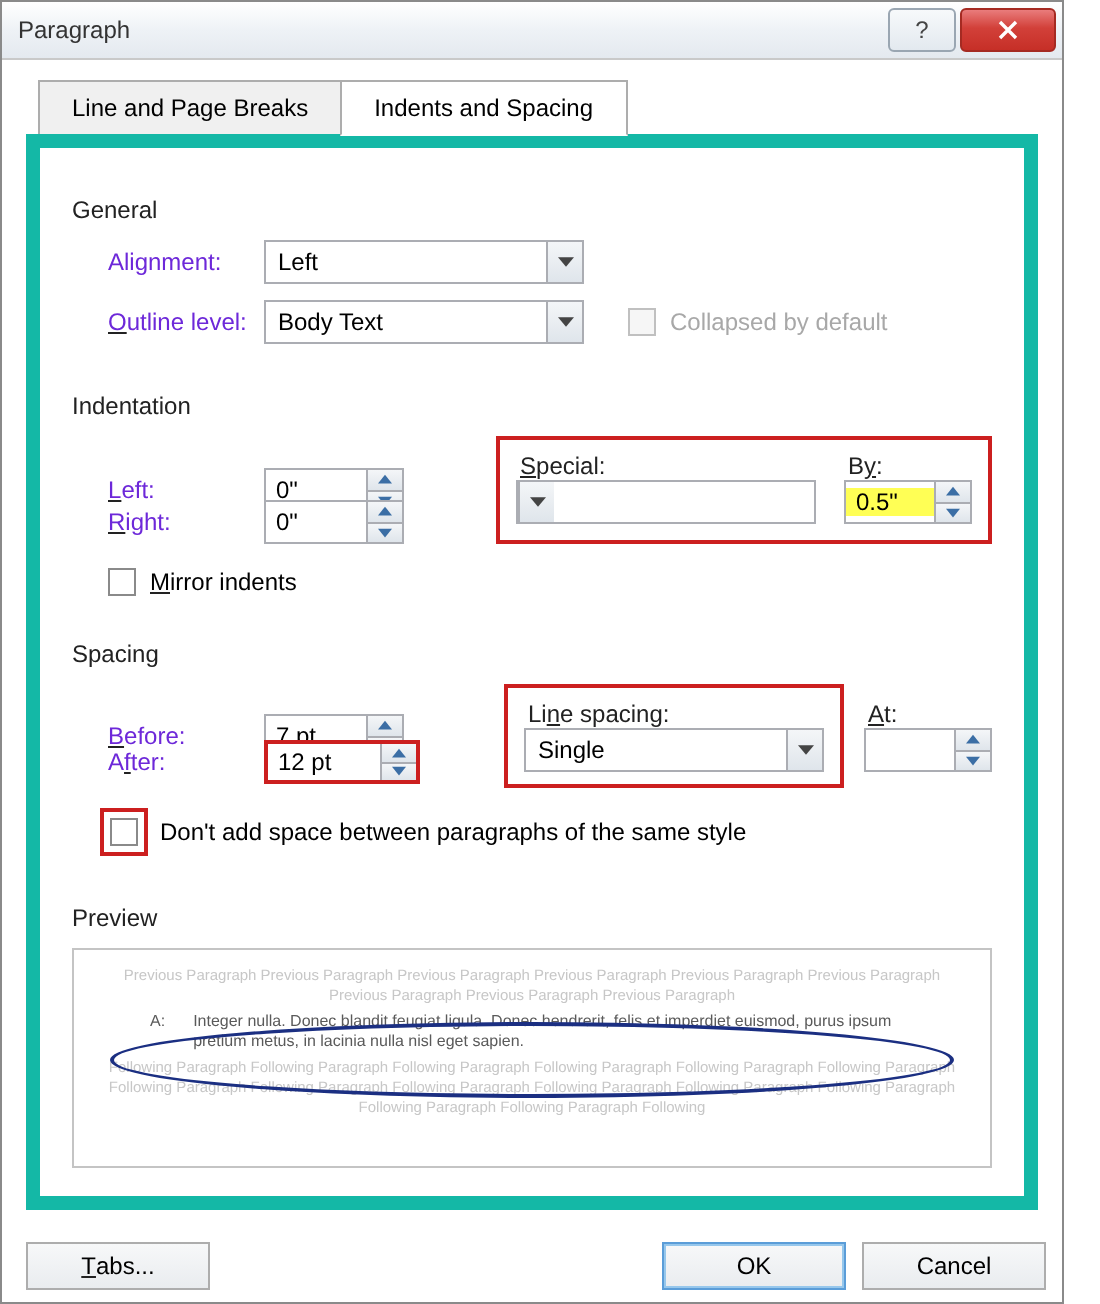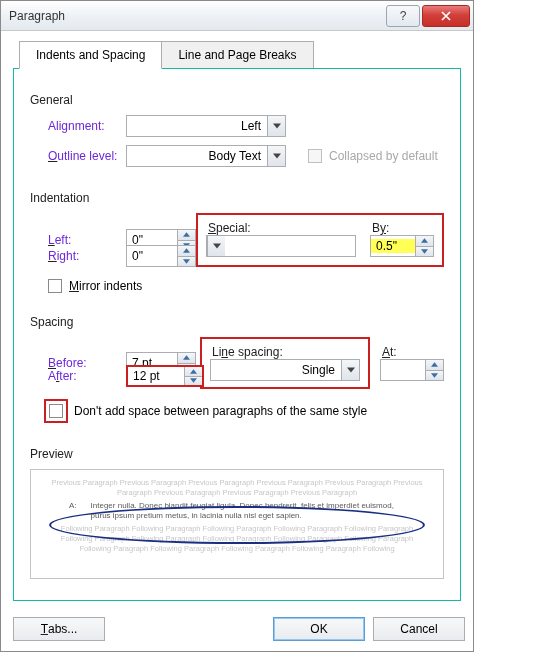--- a/index.html
+++ b/index.html
@@ -5,21 +5,21 @@
   * { box-sizing: border-box; }
   body {
     margin: 0; padding: 0;
     font-family: "Segoe UI", Tahoma, sans-serif;
     font-size: 12px;
     background: #fff;
     width: 550px; height: 652px;
     overflow: hidden;
   }
   .window {
-    width: 474px; height: 652px;
+    width: 532px; height: 652px;
     background: #fff;
     border: 1px solid #8a8a8a;
     display: flex; flex-direction: column;
   }
   .titlebar {
     height: 30px;
     background: linear-gradient(#fff,#eef2f6 50%,#e4e9ef);
     border-bottom: 1px solid #c9c9c9;
     display: flex; align-items: center;
     padding-left: 8px;
@@ -65,21 +65,21 @@
     margin-right: -1px;
     cursor: pointer;
   }
   .tab.active {
     background: #fff;
     border-bottom: 1px solid #fff;
     position: relative;
     z-index: 2;
   }
   .panel {
-    border: 1px solid #14b8a6;
+    border: 7px solid #14b8a6;
     margin-top: -1px;
     flex: 1;
     padding: 22px 16px 14px 16px;
     display: flex; flex-direction: column;
   }
   .section-lbl {
     font-size: 12px;
     color: #222;
     margin: 2px 0 8px 0;
   }
@@ -98,21 +98,20 @@
     height: 22px;
     border: 1px solid #abadb3;
     background: #fff;
     display: flex;
     align-items: center;
     font-size: 12px;
   }
   .combo {
     width: 160px;
     position: relative;
-    text-align: right;
   }
   .combo .val { flex:1; padding: 0 6px; }
   .combo .arrow {
     width: 18px; height: 100%;
     border-left:1px solid #abadb3;
     background: linear-gradient(#f4f6f8,#dfe5eb);
     display:flex;align-items:center;justify-content:center;
   }
   .arrow svg { width:8px;height:8px; }
   .spin {
@@ -208,22 +207,22 @@
     <div class="winbtn">?</div>
     <div class="winbtn close">
       <svg viewBox="0 0 10 10" width="10" height="10">
           <path d="M1 1 L9 9 M9 1 L1 9" stroke="#fff" stroke-width="1.7"></path>
         </svg>
     </div>
   </div>
 
   <div class="client">
     <div class="tabstrip">
+      <div class="tab">Line and Page Breaks</div>
       <div class="tab active">Indents and Spacing</div>
-      <div class="tab">Line and Page Breaks</div>
     </div>
 
     <div class="panel">
 
       <div class="section-lbl">General</div>
       <div class="row">
         <div class="lab"><span>Alignment:</span></div>
         <div class="combo">
           <div class="val">Left</div>
           <div class="arrow">

